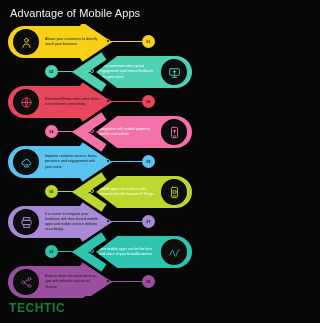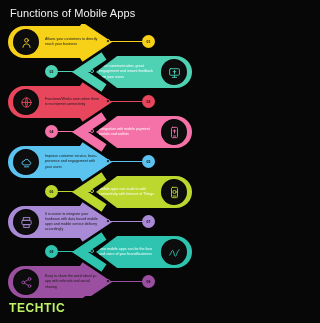--- a/index.html
+++ b/index.html
@@ -67,28 +67,28 @@
     display:flex;align-items:center;justify-content:center;
     font-size:3.4px;color:#0e0e0e;font-weight:700;
   }
   .endcap{
     position:absolute;top:13px;width:4px;height:4px;border-radius:50%;
     background:#0a0a0a;box-sizing:border-box;
   }
   
   #footer-logo{
     position:absolute;left:9px;bottom:8px;
-    color:#bef264;font-size:12px;font-weight:700;
+    color:#15803d;font-size:12px;font-weight:700;
     letter-spacing:.6px;
   }
 </style>
 </head>
 <body>
 
-<div id="page-title">Functions of Mobile Apps</div>
+<div id="page-title">Advantage of Mobile Apps</div>
 
 <div id="flow">
     <svg width="200" height="272" style="position: absolute; left: 0px; top: 0px;">
       <path d="M80 2 L104 18 L80 34" fill="none" stroke="#f6d117" stroke-width="9" stroke-linejoin="miter"></path>
       <path d="M104 32 L80 48 L104 64" fill="none" stroke="#4fd1b4" stroke-width="9" stroke-linejoin="miter"></path>
       <path d="M80 62 L104 78 L80 94" fill="none" stroke="#e8465c" stroke-width="9" stroke-linejoin="miter"></path>
       <path d="M104 92 L80 108 L104 124" fill="none" stroke="#f472a8" stroke-width="9" stroke-linejoin="miter"></path>
       <path d="M80 122 L104 138 L80 154" fill="none" stroke="#5bc3f0" stroke-width="9" stroke-linejoin="miter"></path>
       <path d="M104 152 L80 168 L104 184" fill="none" stroke="#bcd72e" stroke-width="9" stroke-linejoin="miter"></path>
       <path d="M80 182 L104 198 L80 214" fill="none" stroke="#a98ad6" stroke-width="9" stroke-linejoin="miter"></path>

